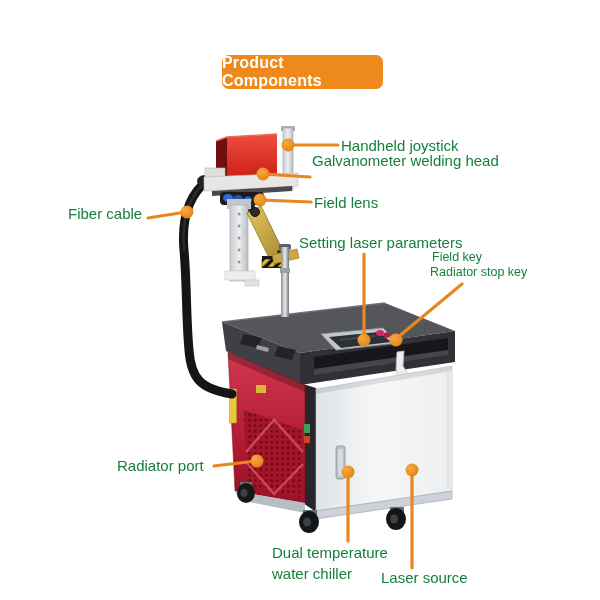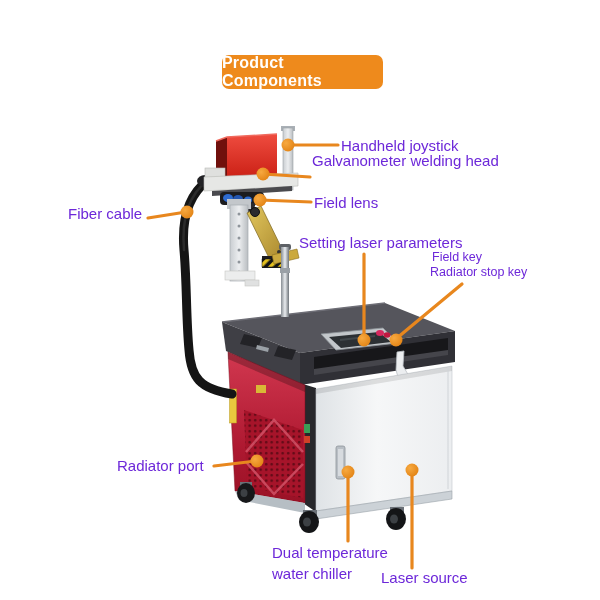--- a/index.html
+++ b/index.html
@@ -7,21 +7,21 @@
     position:relative;width:600px;height:600px;background:#ffffff;
     font-family:"Liberation Sans",sans-serif;overflow:hidden;
   }
   .title-badge{
     position:absolute;left:222px;top:55px;width:161px;height:34px;
     background:#EE8A1C;border-radius:7px;color:#fff;font-weight:bold;
     font-size:16px;display:flex;align-items:center;justify-content:center;
     letter-spacing:.2px;
   }
   .label{
-    position:absolute;color:#6d28d9;font-size:15px;white-space:nowrap;line-height:18px;
+    position:absolute;color:#15803d;font-size:15px;white-space:nowrap;line-height:18px;
   }
   .label.small{font-size:12.5px;line-height:15px;}
   .label.wrap{white-space:normal;width:140px;line-height:21px;}
   svg{position:absolute;left:0;top:0;}
 </style>
 </head>
 <body>
 
 <div class="canvas">
 

